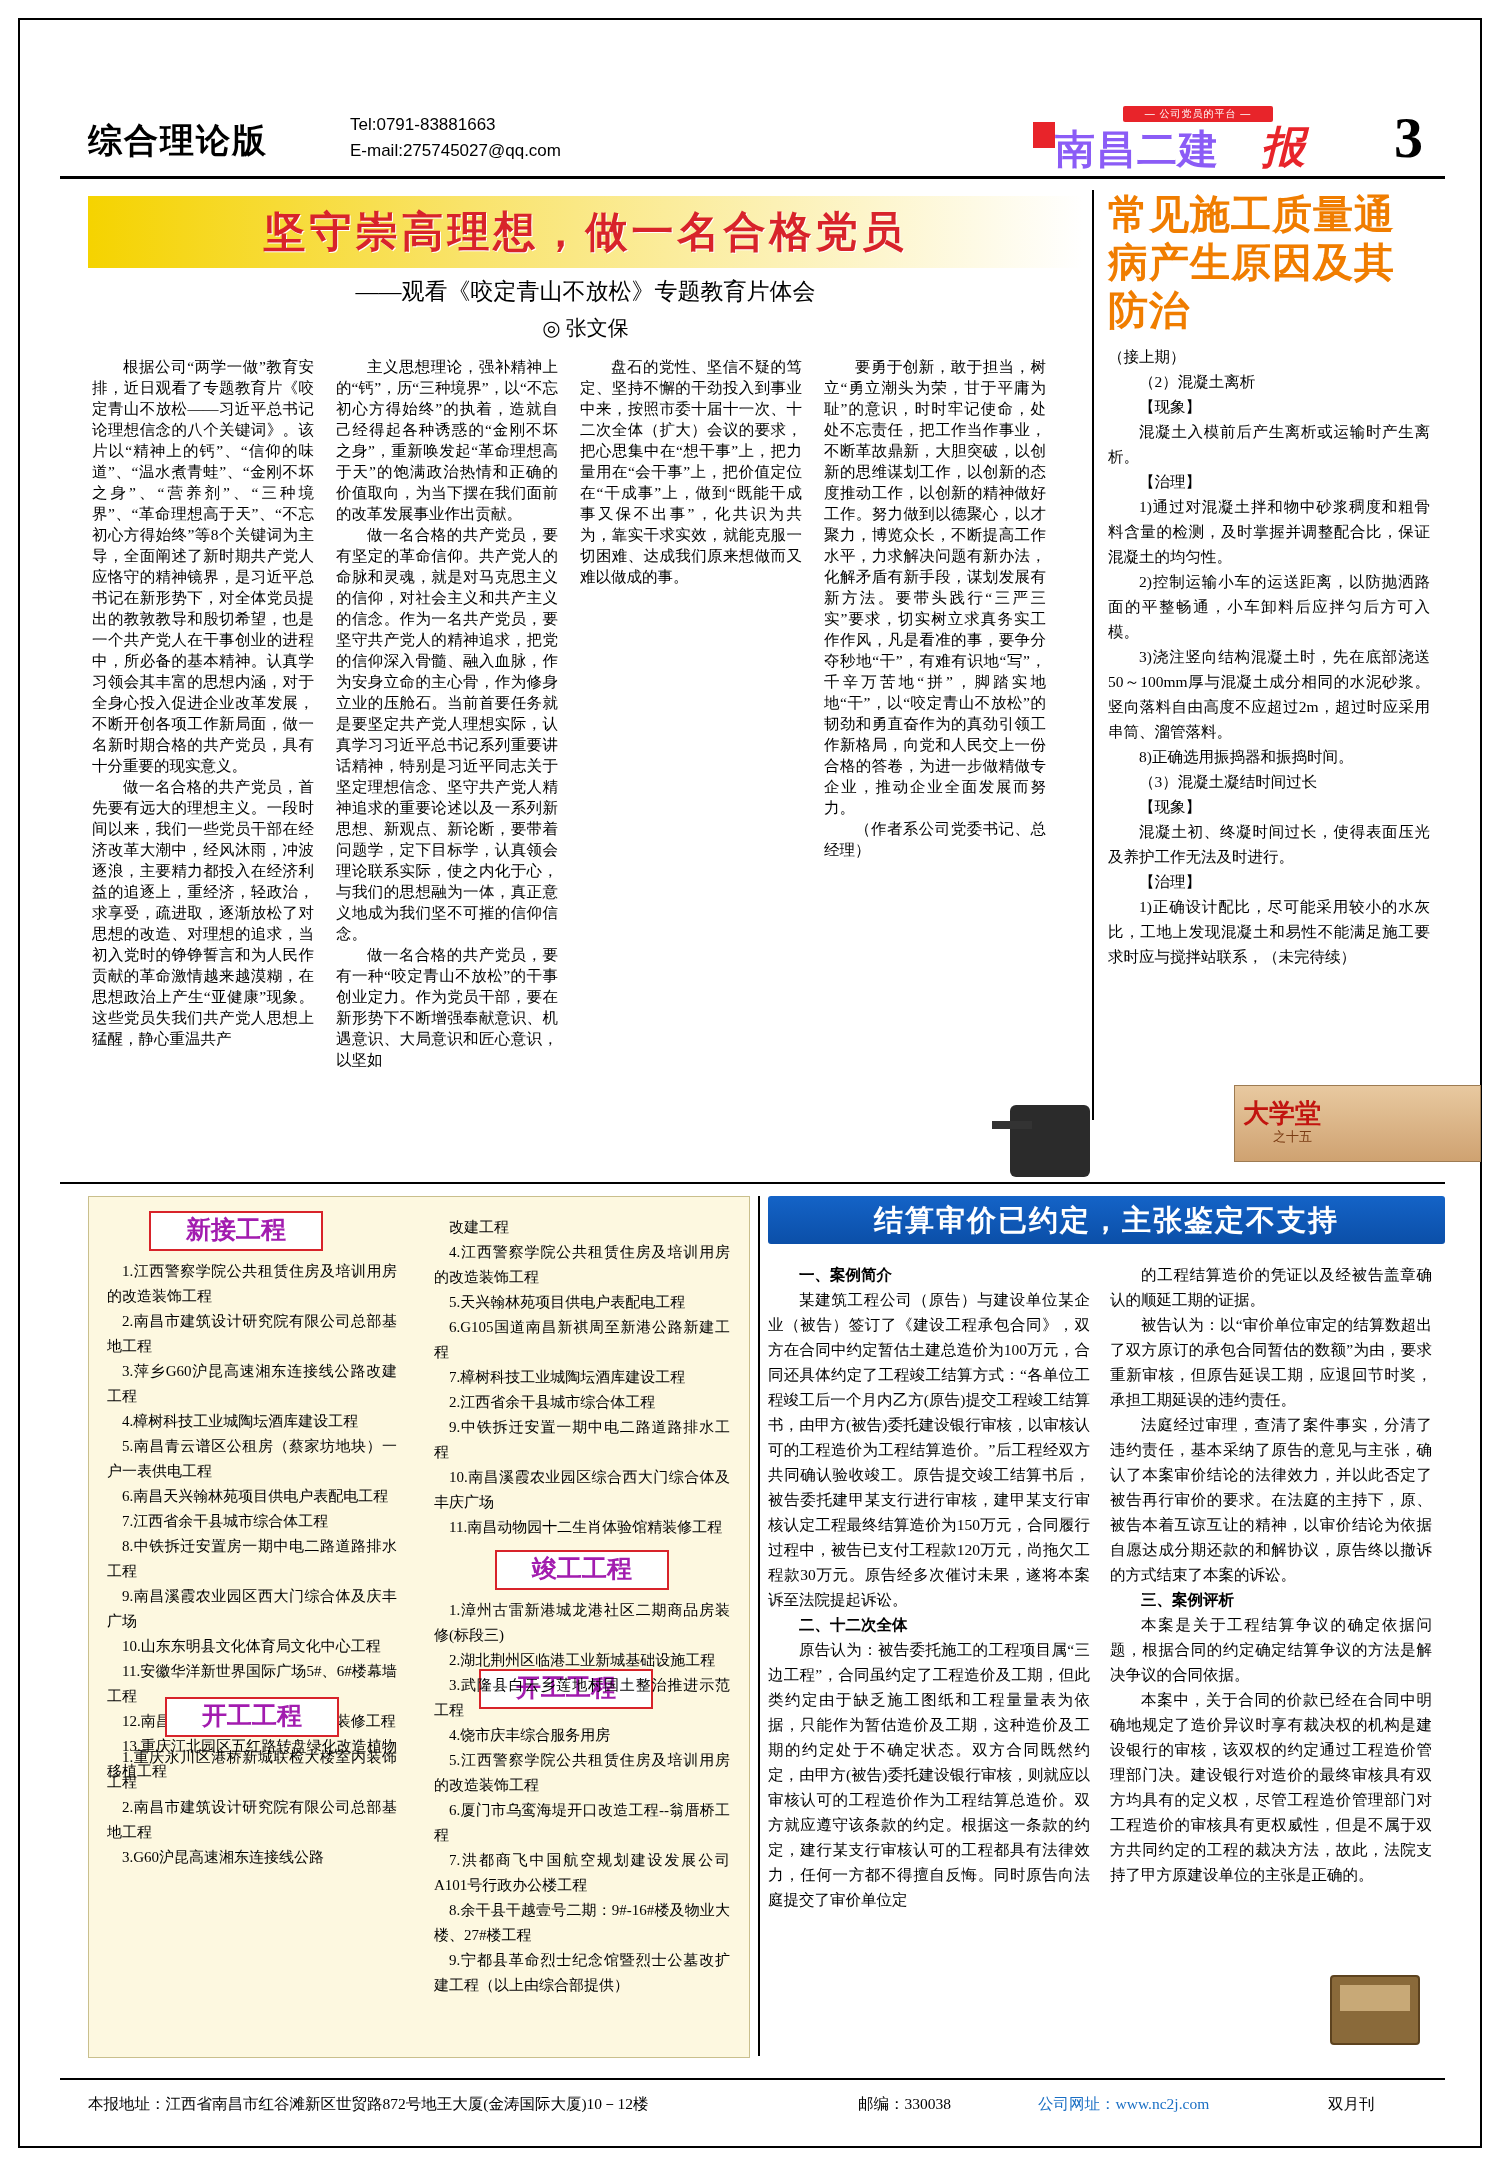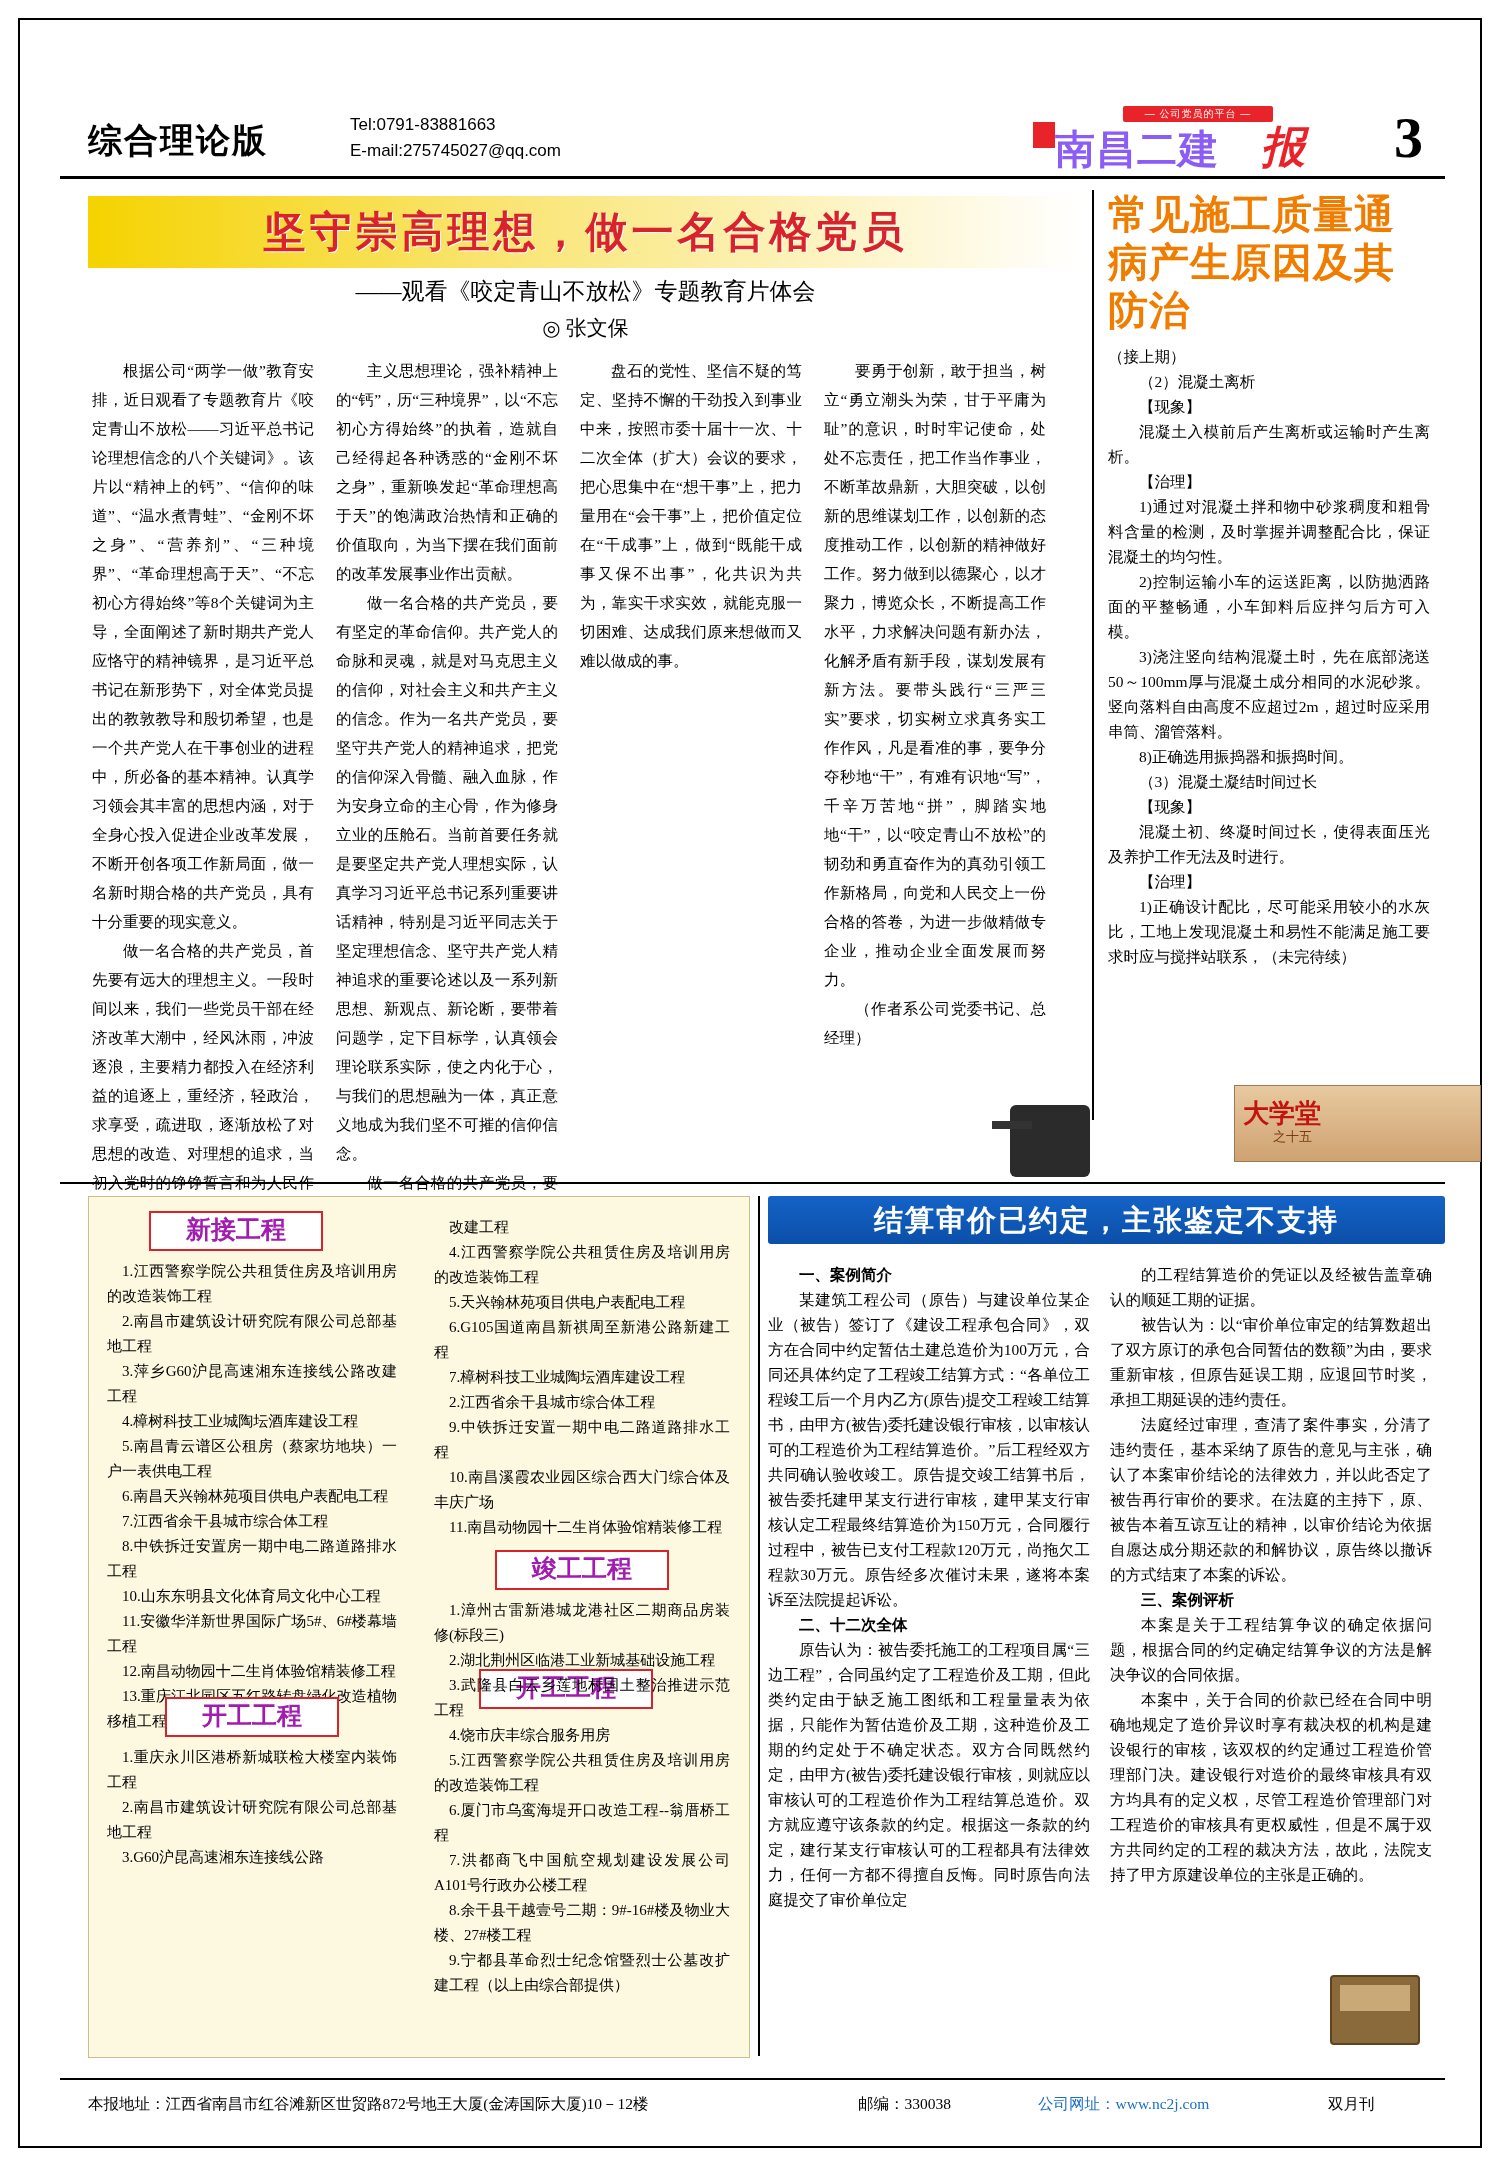--- a/index.html
+++ b/index.html
@@ -77,21 +77,21 @@
   }
   .byline{
     position:absolute;left:88px;top:314px;width:995px;
     text-align:center;font-size:21px;
     font-family:"Liberation Serif","DejaVu Serif",serif;
   }
 
   
   .acol{
     position:absolute;top:356px;width:222px;
-    font-size:15.5px;line-height:29px;text-align:justify;
+    font-size:15.5px;line-height:21px;text-align:justify;
     font-family:"Liberation Serif","DejaVu Serif",serif;
   }
   .acol p{margin:0 0 0 0;text-indent:2em;}
   #acol1{left:92px;}
   #acol2{left:336px;}
   #acol3{left:580px;}
   #acol4{left:824px;}
 
   .tank{
     position:absolute;left:1010px;top:1105px;width:80px;height:72px;
@@ -269,20 +269,21 @@
 
     <div class="pcol" style="left:18px;top:62px;width:290px;">
       <p>1.江西警察学院公共租赁住房及培训用房的改造装饰工程</p>
       <p>2.南昌市建筑设计研究院有限公司总部基地工程</p>
       <p>3.萍乡G60沪昆高速湘东连接线公路改建工程</p>
       <p>4.樟树科技工业城陶坛酒库建设工程</p>
       <p>5.南昌青云谱区公租房（蔡家坊地块）一户一表供电工程</p>
       <p>6.南昌天兴翰林苑项目供电户表配电工程</p>
       <p>7.江西省余干县城市综合体工程</p>
       <p>8.中铁拆迁安置房一期中电二路道路排水工程</p>
+      <p>9.南昌溪霞农业园区西大门综合体及庆丰广场</p>
       <p>10.山东东明县文化体育局文化中心工程</p>
       <p>11.安徽华洋新世界国际广场5#、6#楼幕墙工程</p>
       <p>12.南昌动物园十二生肖体验馆精装修工程</p>
       <p>13.重庆江北园区五红路转盘绿化改造植物移植工程</p>
     </div>
 
     <div class="ptitlebar" style="left:390px;top:472px;">开工工程</div>
     <div class="pcol" style="left:18px;top:500px;width:290px;">
       <div class="ptitlebar" style="position:static;display:block;margin:0 auto 8px auto;width:170px;">开工工程</div>
       <p>1.重庆永川区港桥新城联检大楼室内装饰工程</p>

